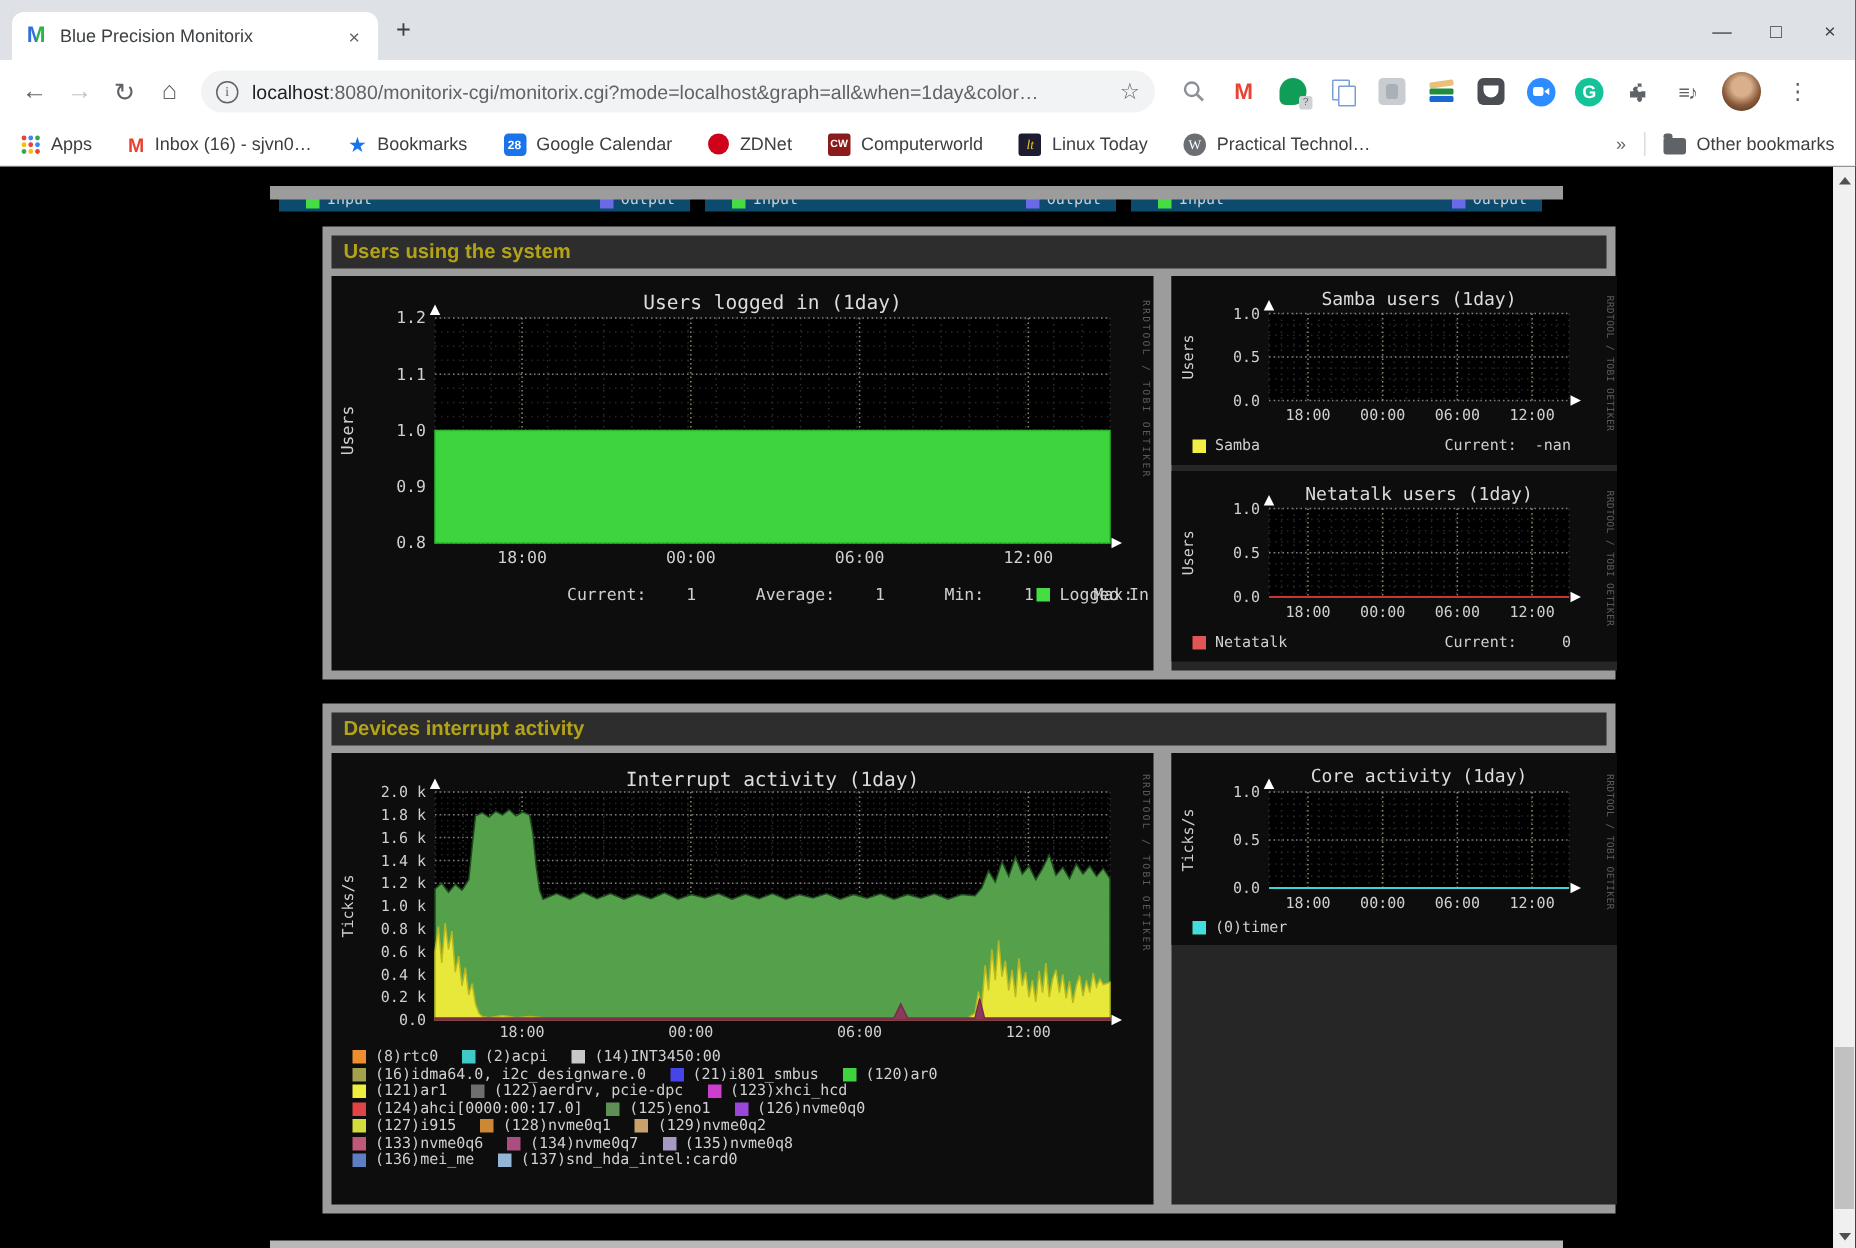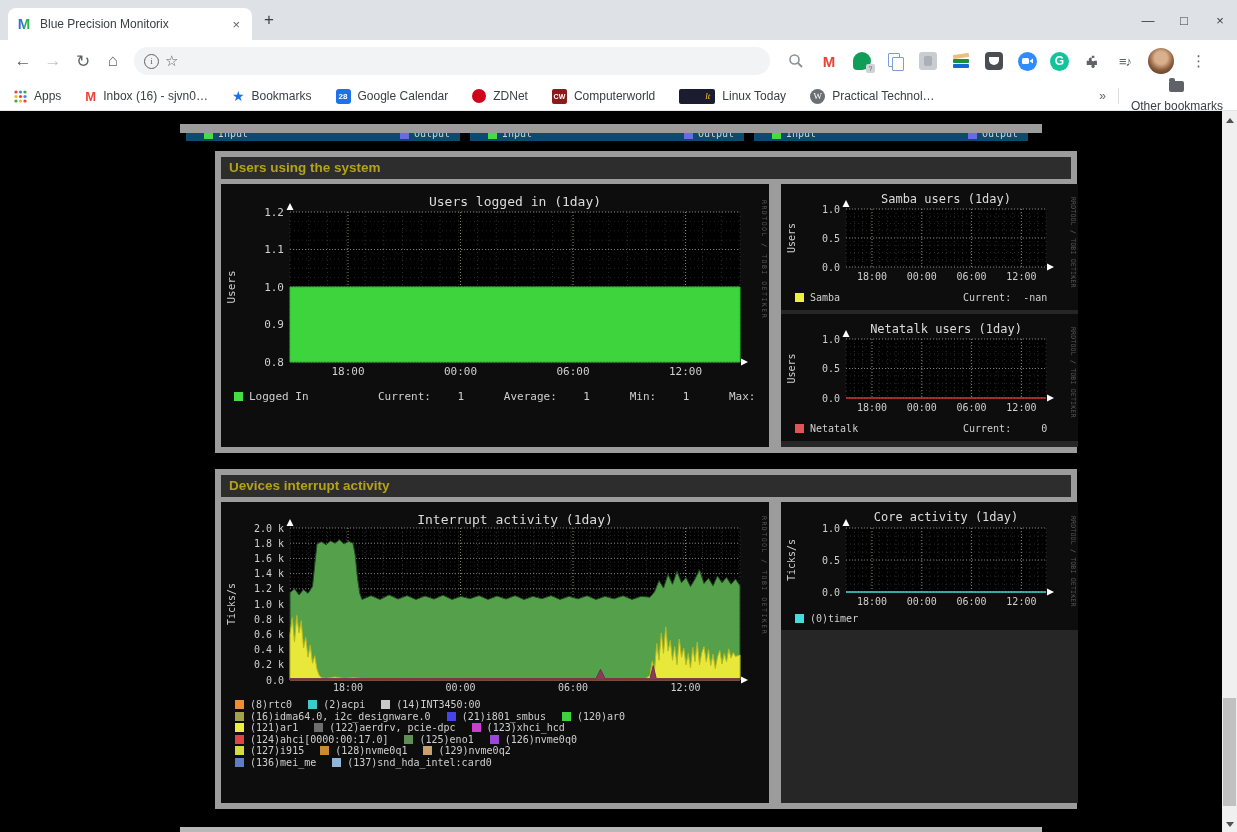--- a/index.html
+++ b/index.html
@@ -47,21 +47,21 @@
   .ic-playlist{color:#5f6368;font-size:13px;letter-spacing:-1px;}
   .avatar{width:26px;height:26px;border-radius:50%;background:radial-gradient(circle at 50% 38%,#d9b08c 0 30%,#8a5a3a 60%,#3a2a20 100%);}
   .kebab{color:#5f6368;font-size:15px;margin-left:4px;}
   
   .bookmarks{height:28px;background:#fff;display:flex;align-items:center;padding:0 14px;border-bottom:1px solid #e4e6e8;font-size:12px;color:#3c4043;}
   .bm{display:flex;align-items:center;gap:7px;margin-right:24px;white-space:nowrap;}
   .bm-star{color:#1a73e8;font-size:14px;}
   .ic-cal{width:15px;height:15px;background:#1a73e8;border-radius:3px;color:#fff;font-size:8px;font-weight:bold;display:flex;align-items:center;justify-content:center;}
   .ic-zd{width:14px;height:14px;background:#d0021b;border-radius:50%;}
   .ic-cw{width:15px;height:15px;background:#8b1a1a;border-radius:2px;color:#fff;font-size:7px;font-weight:bold;display:flex;align-items:center;justify-content:center;}
-  .ic-lt{width:15px;height:15px;background:#1c1c30;border-radius:2px;color:#f5c518;font-size:9px;font-style:italic;display:flex;align-items:center;justify-content:center;font-family:"Liberation Serif",serif;padding-left:21px;}
+  .ic-lt{width:15px;height:15px;background:#1c1c30;border-radius:2px;color:#f5c518;font-size:9px;font-style:italic;display:flex;align-items:center;justify-content:center;font-family:"Liberation Serif",serif;}
   .ic-wp{width:15px;height:15px;background:#6b6f73;border-radius:50%;color:#fff;font-size:9px;display:flex;align-items:center;justify-content:center;font-family:"Liberation Serif",serif;}
   .bm-spacer{flex:1;}
   .bm-overflow{color:#5f6368;margin-right:12px;}
   .bm-divider{width:1px;height:16px;background:#dadce0;margin-right:12px;}
   .ic-folder{width:15px;height:11px;background:#5f6368;border-radius:1px 2px 2px 2px;position:relative;margin-top:2px;}
   .ic-folder::before{content:"";position:absolute;left:0;top:-3px;width:6px;height:3px;background:#5f6368;border-radius:2px 2px 0 0;}
   
   .viewport{position:relative;height:722px;background:#000;overflow:hidden;}
   .content{position:absolute;left:180px;top:0;width:862px;}
   .gpanel{position:absolute;background:#0d0d0d;overflow:hidden;}
@@ -105,20 +105,21 @@
     </div>
   </div>
 
   <div class="toolbar">
     <span class="navbtn">←</span>
     <span class="navbtn disabled">→</span>
     <span class="navbtn">↻</span>
     <span class="navbtn">⌂</span>
     <div class="omnibox">
       <span class="info-i">i</span>
+      <span class="url"><span class="host">localhost</span><span class="rest">:8080/monitorix-cgi/monitorix.cgi?mode=localhost&amp;graph=all&amp;when=1day&amp;color…</span></span>
       <span class="star">☆</span>
     </div>
     <div class="extrow">
       <span class="ext">
         <svg width="16" height="16" viewBox="0 0 16 16">
             <circle cx="6.5" cy="6.5" r="4.5" fill="none" stroke="#8a9097" stroke-width="1.6"></circle>
             <line x1="10" y1="10" x2="14" y2="14" stroke="#8a9097" stroke-width="1.8"></line>
           </svg>
       </span>
       <span class="ext ic-gmail">M</span>
@@ -203,21 +204,21 @@
         <span class="ic-lt">lt</span>
         <span>Linux Today</span>
       </span>
     <span class="bm">
         <span class="ic-wp">W</span>
         <span>Practical Technol…</span>
       </span>
     <span class="bm-spacer"></span>
     <span class="bm-overflow">»</span>
     <span class="bm-divider"></span>
-    <span class="bm" style="margin-right:0;flex-direction:column;">
+    <span class="bm" style="margin-right:0;">
         <span class="ic-folder"></span>
         <span>Other bookmarks</span>
       </span>
   </div>
 
   <div class="viewport">
     <div class="content">
 
       <div class="iopanel" style="left:6px;">
         <span class="it">
@@ -247,21 +248,21 @@
         <span class="it">
             <span class="sw" style="background:#6a6ae8"></span>
             <span>Output</span>
           </span>
       </div>
       <div class="graybar"></div>
 
       <div class="section" style="top:40px;height:302px;">
         <div class="sec-header">Users using the system</div>
         <div class="sec-body" style="height:263px;">
-          <div class="gpanel" style="left:0;top:0;width:548px;height:263px;">
+          <div class="gpanel" style="left:0;top:0;width:548px;height:263px;text-align:right;">
               <svg width="548" height="263">
                 <rect x="69" y="28" width="450" height="150" fill="#000"></rect>
                 <line x1="69" y1="28" x2="69" y2="178" stroke="#3a3a3a" stroke-width="1" stroke-dasharray="1,3" opacity="0.8"></line>
                 <line x1="87.75" y1="28" x2="87.75" y2="178" stroke="#3a3a3a" stroke-width="1" stroke-dasharray="1,3" opacity="0.8"></line>
                 <line x1="106.5" y1="28" x2="106.5" y2="178" stroke="#3a3a3a" stroke-width="1" stroke-dasharray="1,3" opacity="0.8"></line>
                 <line x1="125.25" y1="28" x2="125.25" y2="178" stroke="#3a3a3a" stroke-width="1" stroke-dasharray="1,3" opacity="0.8"></line>
                 <line x1="144" y1="28" x2="144" y2="178" stroke="#3a3a3a" stroke-width="1" stroke-dasharray="1,3" opacity="0.8"></line>
                 <line x1="162.75" y1="28" x2="162.75" y2="178" stroke="#3a3a3a" stroke-width="1" stroke-dasharray="1,3" opacity="0.8"></line>
                 <line x1="181.5" y1="28" x2="181.5" y2="178" stroke="#3a3a3a" stroke-width="1" stroke-dasharray="1,3" opacity="0.8"></line>
                 <line x1="200.25" y1="28" x2="200.25" y2="178" stroke="#3a3a3a" stroke-width="1" stroke-dasharray="1,3" opacity="0.8"></line>
@@ -560,20 +561,21 @@
                 <text x="294" y="22" font-size="13" fill="#dcdcdc" text-anchor="middle" font-family="DejaVu Sans Mono, monospace">Interrupt activity  (1day)</text>
                 <text x="14" y="102" font-size="10" fill="#cfcfcf" text-anchor="middle" font-family="DejaVu Sans Mono, monospace" transform="rotate(-90 14 102)">Ticks/s</text>
                 <text x="541" y="14" font-size="6.5" fill="#5a5a5a" text-anchor="start" font-family="DejaVu Sans Mono, monospace" transform="rotate(90 541 14)" letter-spacing="1.5">RRDTOOL / TOBI OETIKER</text>
               </svg>
               <div class="glegend" style="top: 197px; left: 14px; font-size: 10px;">
                 <div class="lrow"><span class="li"><span class="sw" style="background: rgb(238, 142, 46);"></span><span>(8)rtc0</span></span><span class="li"><span class="sw" style="background: rgb(63, 201, 201);"></span><span>(2)acpi</span></span><span class="li"><span class="sw" style="background: rgb(200, 200, 200);"></span><span>(14)INT3450:00</span></span></div>
                 <div class="lrow"><span class="li"><span class="sw" style="background: rgb(162, 162, 78);"></span><span>(16)idma64.0, i2c_designware.0</span></span><span class="li"><span class="sw" style="background: rgb(70, 70, 232);"></span><span>(21)i801_smbus</span></span><span class="li"><span class="sw" style="background: rgb(63, 212, 63);"></span><span>(120)ar0</span></span></div>
                 <div class="lrow"><span class="li"><span class="sw" style="background: rgb(238, 238, 62);"></span><span>(121)ar1</span></span><span class="li"><span class="sw" style="background: rgb(110, 110, 110);"></span><span>(122)aerdrv, pcie-dpc</span></span><span class="li"><span class="sw" style="background: rgb(204, 62, 204);"></span><span>(123)xhci_hcd</span></span></div>
                 <div class="lrow"><span class="li"><span class="sw" style="background: rgb(224, 69, 69);"></span><span>(124)ahci[0000:00:17.0]</span></span><span class="li"><span class="sw" style="background: rgb(95, 143, 85);"></span><span>(125)eno1</span></span><span class="li"><span class="sw" style="background: rgb(154, 70, 216);"></span><span>(126)nvme0q0</span></span></div>
                 <div class="lrow"><span class="li"><span class="sw" style="background: rgb(210, 220, 58);"></span><span>(127)i915</span></span><span class="li"><span class="sw" style="background: rgb(204, 136, 51);"></span><span>(128)nvme0q1</span></span><span class="li"><span class="sw" style="background: rgb(201, 162, 107);"></span><span>(129)nvme0q2</span></span></div>
+                <div class="lrow"><span class="li"><span class="sw" style="background: rgb(192, 88, 120);"></span><span>(133)nvme0q6</span></span><span class="li"><span class="sw" style="background: rgb(170, 78, 128);"></span><span>(134)nvme0q7</span></span><span class="li"><span class="sw" style="background: rgb(164, 154, 196);"></span><span>(135)nvme0q8</span></span></div>
                 <div class="lrow"><span class="li"><span class="sw" style="background: rgb(94, 126, 196);"></span><span>(136)mei_me</span></span><span class="li"><span class="sw" style="background: rgb(147, 181, 214);"></span><span>(137)snd_hda_intel:card0</span></span></div>
               </div>
             </div>
           <div class="cell" style="left:560px;top:0;width:297px;height:301px;">
             <div class="gpanel" style="left:0;top:0;width:297px;height:128px;">
                 <svg width="297" height="128">
                   <rect x="65" y="26" width="200" height="64" fill="#000"></rect>
                   <line x1="65" y1="26" x2="65" y2="90" stroke="#3a3a3a" stroke-width="1" stroke-dasharray="1,3" opacity="0.8"></line>
                   <line x1="73.33333333333333" y1="26" x2="73.33333333333333" y2="90" stroke="#3a3a3a" stroke-width="1" stroke-dasharray="1,3" opacity="0.8"></line>
                   <line x1="81.66666666666666" y1="26" x2="81.66666666666666" y2="90" stroke="#3a3a3a" stroke-width="1" stroke-dasharray="1,3" opacity="0.8"></line>

